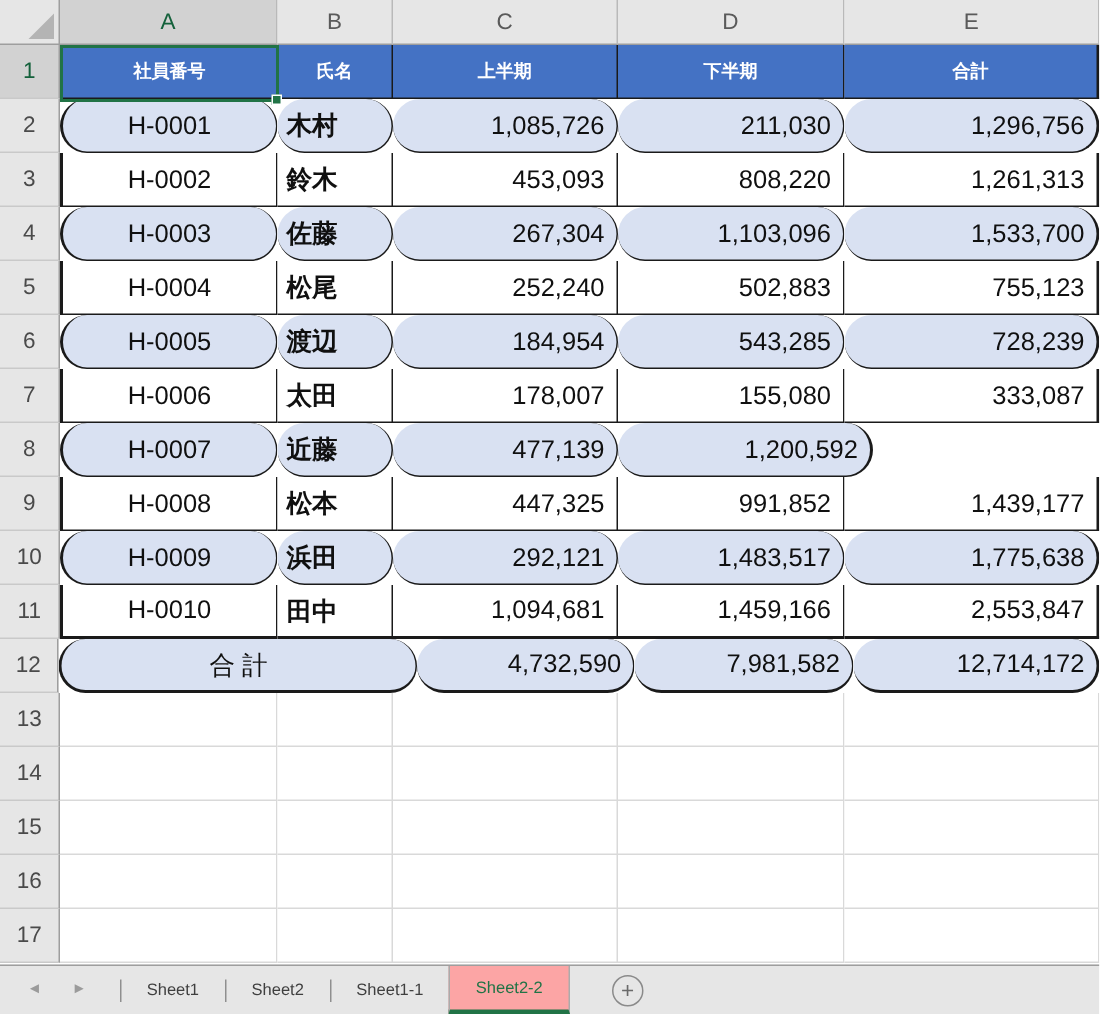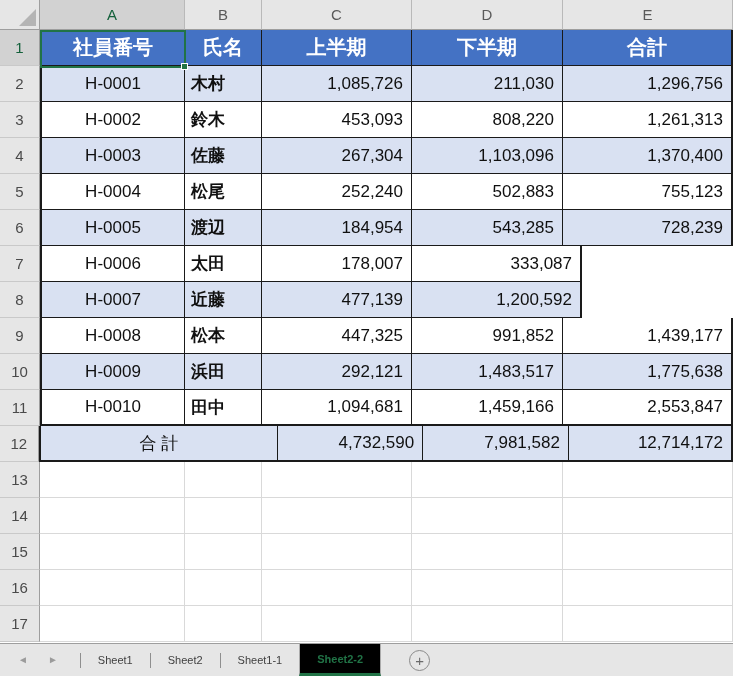--- a/index.html
+++ b/index.html
@@ -46,23 +46,23 @@
     display:flex; align-items:center; font-size:17px; color:#101010; background:#fff;
     overflow:hidden; white-space:nowrap;
   }
   .cell.ec{border-right:1px solid var(--gridline); border-bottom:1px solid var(--gridline);}
   .cell.tb{border-right:1px solid var(--line); border-bottom:1px solid var(--line);}
   .cell.tb.first{border-left:2px solid var(--line);}
   .cell.tb.col-e{border-right-width:2px;}
   .cell.thick-b{border-bottom-width:2px;}
   .cell.hdr{
     background:var(--header-fill); color:var(--header-text);
-    font-weight:bold; font-size:20px; justify-content:center;
-  }
-  .cell.band{background:var(--band);}
+    font-weight:bold; font-size:12px; justify-content:center;
+  }
+  .cell.band{background:var(--band);border-radius:18px;}
   .cell.num{justify-content:flex-end; padding-right:8px;}
   .cell.ctr{justify-content:center;}
   .cell.namec{padding-left:6px;font-weight:bold;}
   
   .selbox{
     position:absolute; left:40px; top:30px; width:146px; height:38px;
     border:2px solid var(--green); pointer-events:none;
   }
   .fillhandle{
     position:absolute; right:-4px; bottom:-4px; width:7px; height:7px;
@@ -75,21 +75,21 @@
     font-size:15px;
   }
   .navs{display:flex; align-items:center; gap:20px; margin-left:18px; margin-right:22px;}
   .nav-arrow{font-size:10px; color:#9B9B9B; line-height:1;}
   .tabsep{width:1px; height:15px; background:#8F8F8F; align-self:center;}
   .stab{
     display:flex; align-items:center; padding:0 17px; color:var(--tab-text);
     font-size:11px;
   }
   .stab.active{
-    background:#000000; color:var(--green); font-weight:bold;
+    background:#fca5a5; color:var(--green); font-weight:normal;
     border-left:1px solid #ABABAB; border-right:1px solid #ABABAB;
     border-bottom:3px solid var(--green);
     text-align:right;
   }
   .addsheet{
     align-self:center; margin-left:28px; width:21px; height:21px; border-radius:50%;
     border:1px solid #8A8A8A; color:#6A6A6A; display:flex; align-items:center;
     justify-content:center; font-size:15px; line-height:1;
   }
 </style>
@@ -132,21 +132,21 @@
           <div class="cell tb num col-c">453,093</div>
           <div class="cell tb num col-d">808,220</div>
           <div class="cell tb num col-e">1,261,313</div>
         </div>
         <div class="grow">
           <div class="rowh">4</div>
           <div class="cell tb first ctr col-a band">H-0003</div>
           <div class="cell tb namec col-b band">佐藤</div>
           <div class="cell tb num col-c band">267,304</div>
           <div class="cell tb num col-d band">1,103,096</div>
-          <div class="cell tb num col-e band">1,370,400</div>
+          <div class="cell tb num col-e band">1,533,700</div>
         </div>
         <div class="grow">
           <div class="rowh">5</div>
           <div class="cell tb first ctr col-a">H-0004</div>
           <div class="cell tb namec col-b">松尾</div>
           <div class="cell tb num col-c">252,240</div>
           <div class="cell tb num col-d">502,883</div>
           <div class="cell tb num col-e">755,123</div>
         </div>
         <div class="grow">
@@ -155,20 +155,21 @@
           <div class="cell tb namec col-b band">渡辺</div>
           <div class="cell tb num col-c band">184,954</div>
           <div class="cell tb num col-d band">543,285</div>
           <div class="cell tb num col-e band">728,239</div>
         </div>
         <div class="grow">
           <div class="rowh">7</div>
           <div class="cell tb first ctr col-a">H-0006</div>
           <div class="cell tb namec col-b">太田</div>
           <div class="cell tb num col-c">178,007</div>
+          <div class="cell tb num col-d">155,080</div>
           <div class="cell tb num col-e">333,087</div>
         </div>
         <div class="grow">
           <div class="rowh">8</div>
           <div class="cell tb first ctr col-a band">H-0007</div>
           <div class="cell tb namec col-b band">近藤</div>
           <div class="cell tb num col-c band">477,139</div>
           <div class="cell tb num col-e band">1,200,592</div>
         </div>
         <div class="grow">

